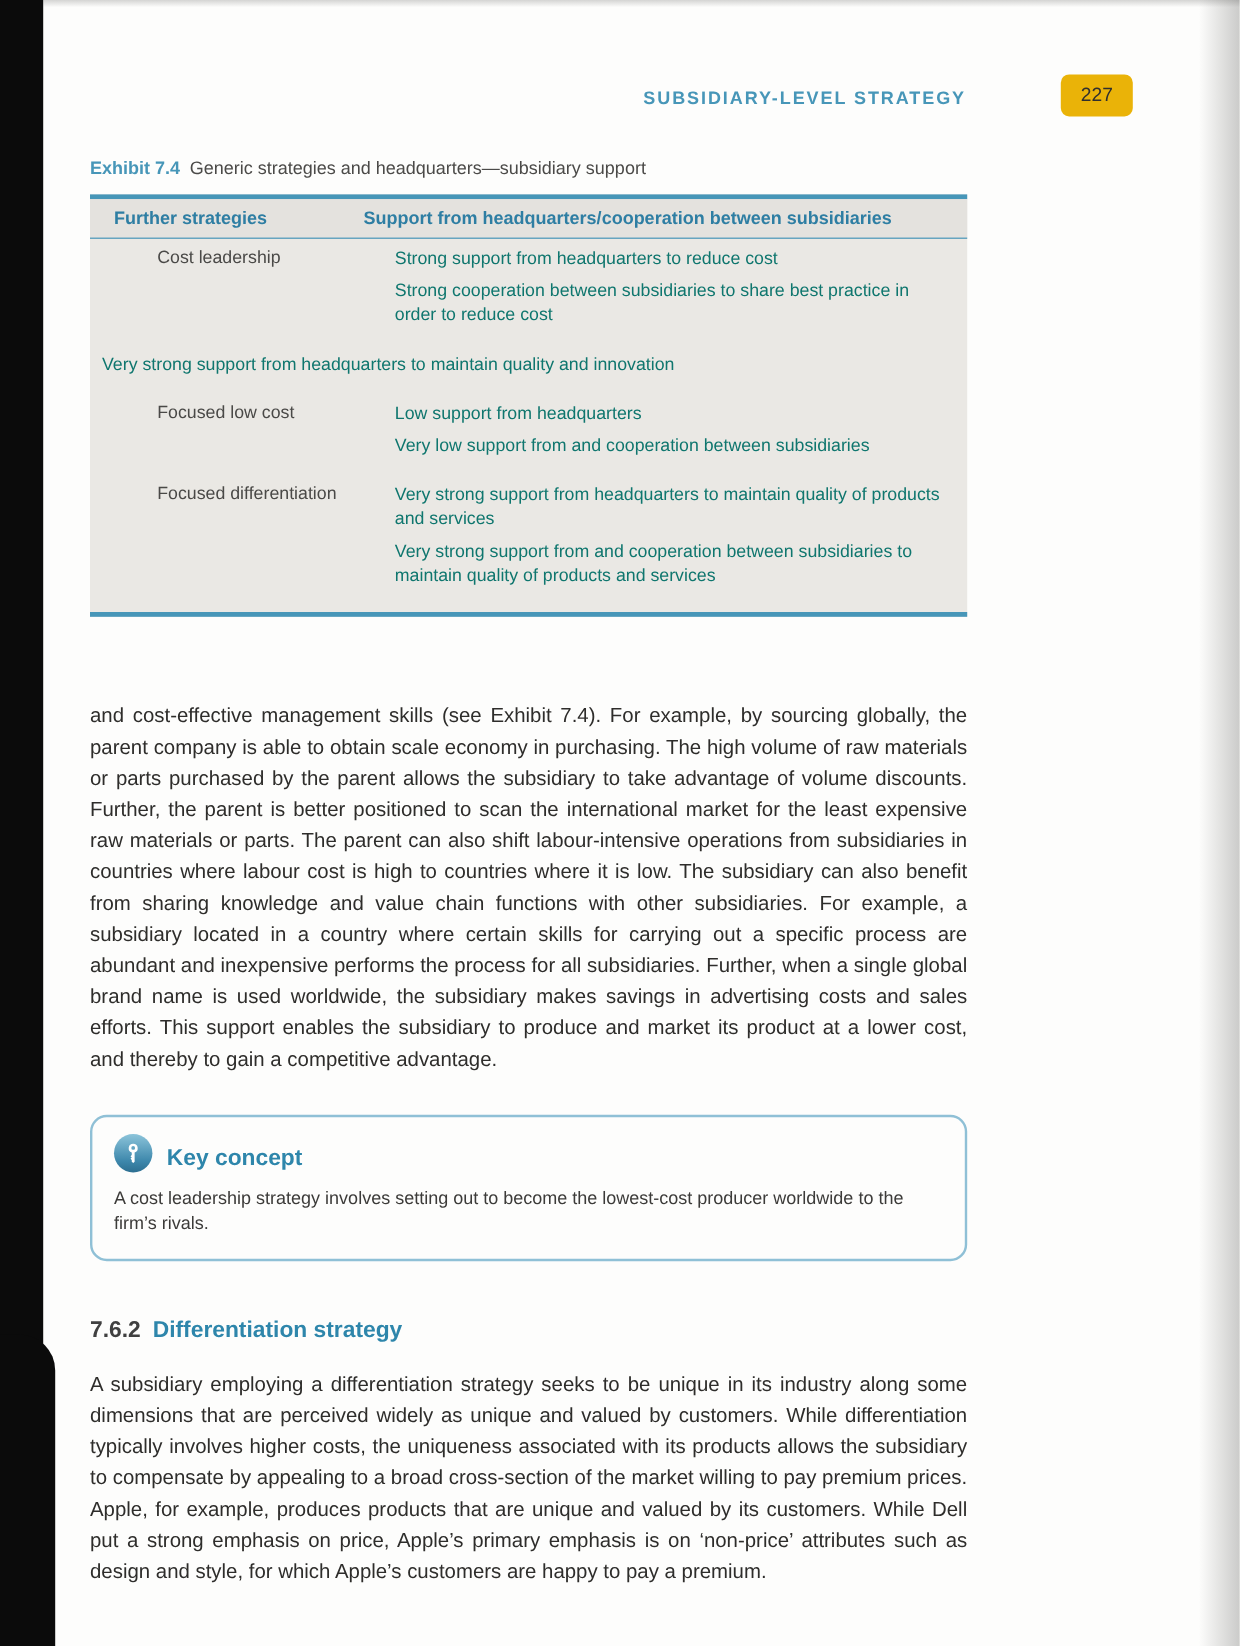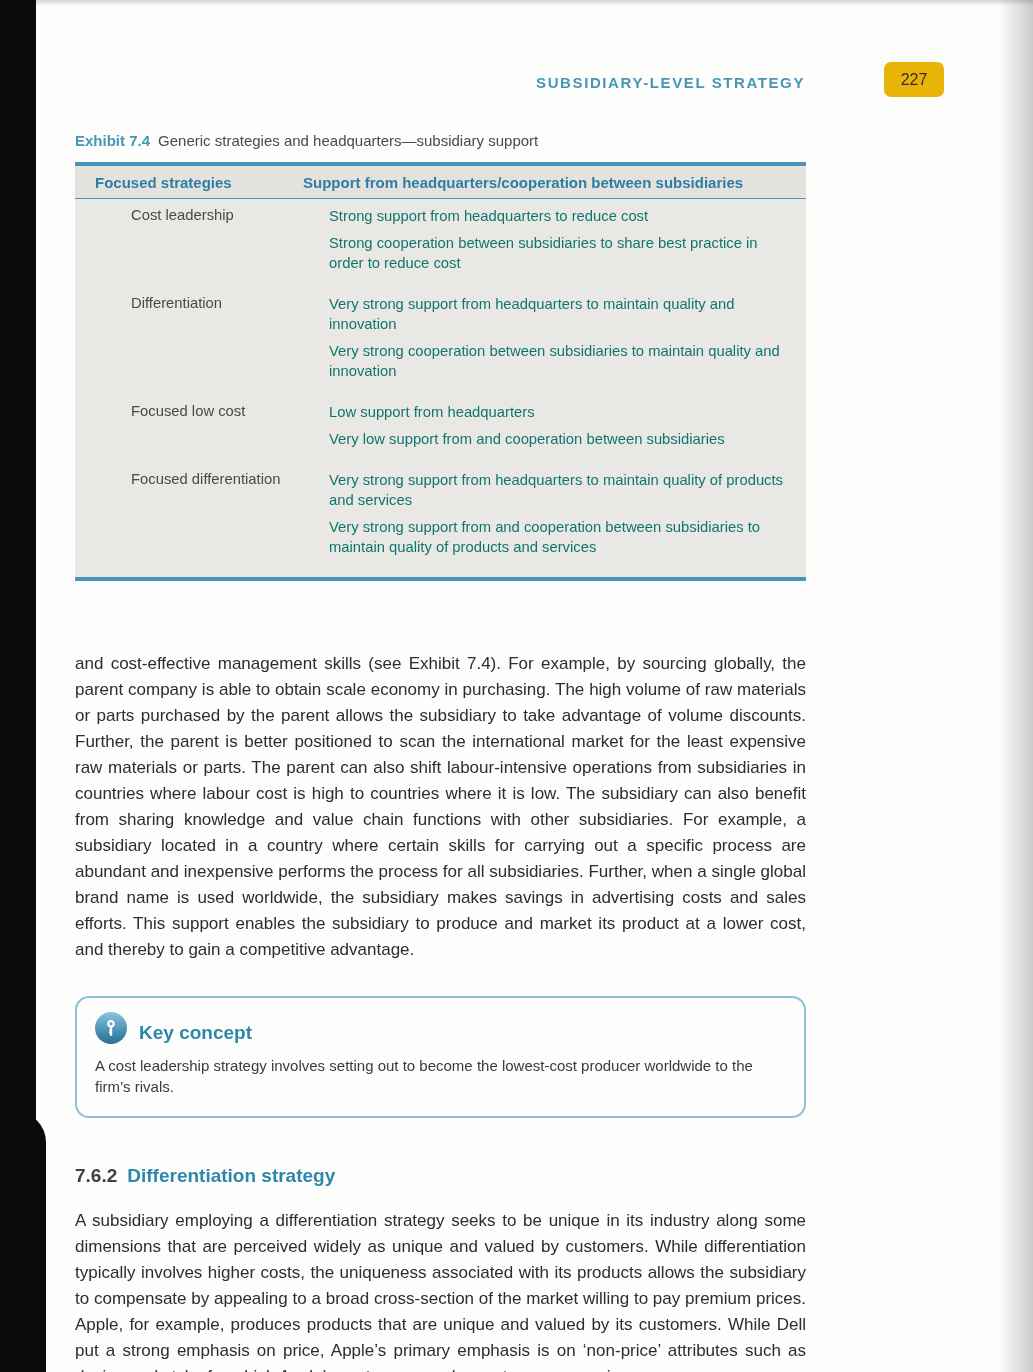--- a/index.html
+++ b/index.html
@@ -154,37 +154,35 @@
   </div>
 
   <div class="content">
 
     <div class="exhibit-caption">
       <span class="exhibit-label">Exhibit 7.4</span><span>Generic strategies and headquarters—subsidiary support</span>
     </div>
 
     <div class="gtable">
       <div class="thead">
-        <div class="th col-strategy">Focused strategies</div>
+        <div class="th col-strategy">Further strategies</div>
         <div class="th col-support">Support from headquarters/cooperation between subsidiaries</div>
       </div>
 
       <div class="trow">
         <div class="tcell-strategy">Cost leadership</div>
         <div class="tcell-support">
           <p>Strong support from headquarters to reduce cost</p>
           <p>Strong cooperation between subsidiaries to share best practice in order to reduce cost</p>
         </div>
       </div>
 
       <div class="trow">
-        <div class="tcell-strategy">Differentiation</div>
         <div class="tcell-support">
           <p>Very strong support from headquarters to maintain quality and innovation</p>
-          <p>Very strong cooperation between subsidiaries to maintain quality and innovation</p>
         </div>
       </div>
 
       <div class="trow">
         <div class="tcell-strategy">Focused low cost</div>
         <div class="tcell-support">
           <p>Low support from headquarters</p>
           <p>Very low support from and cooperation between subsidiaries</p>
         </div>
       </div>

